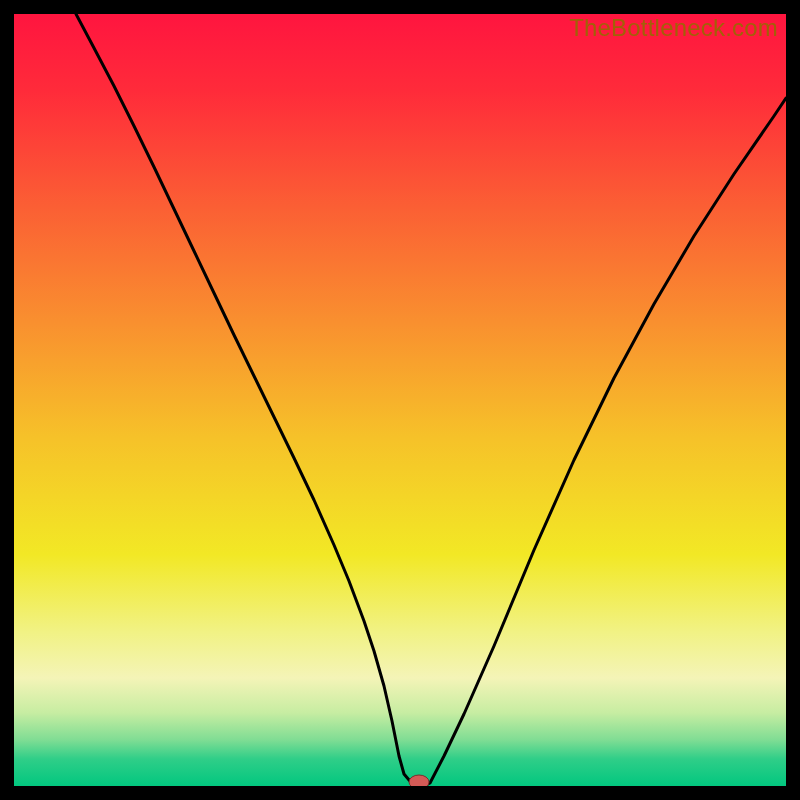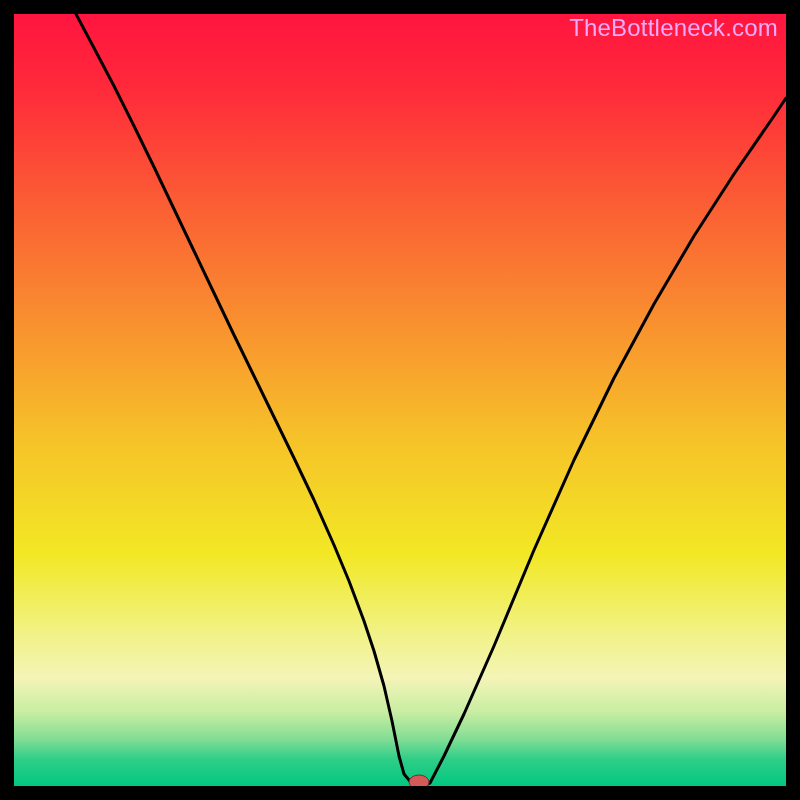--- a/index.html
+++ b/index.html
@@ -23,21 +23,21 @@
     position: absolute;
     left: 0;
     top: 0;
     width: 772px;
     height: 772px;
   }
   .watermark {
     position: absolute;
     top: 0;
     right: 8px;
-    color: #f0abfc;
+    color: #a16207;
     font-size: 24px;
     font-weight: 500;
     letter-spacing: 0.2px;
     user-select: none;
   }
 </style>
 </head>
 <body>
 
 <div class="frame">

